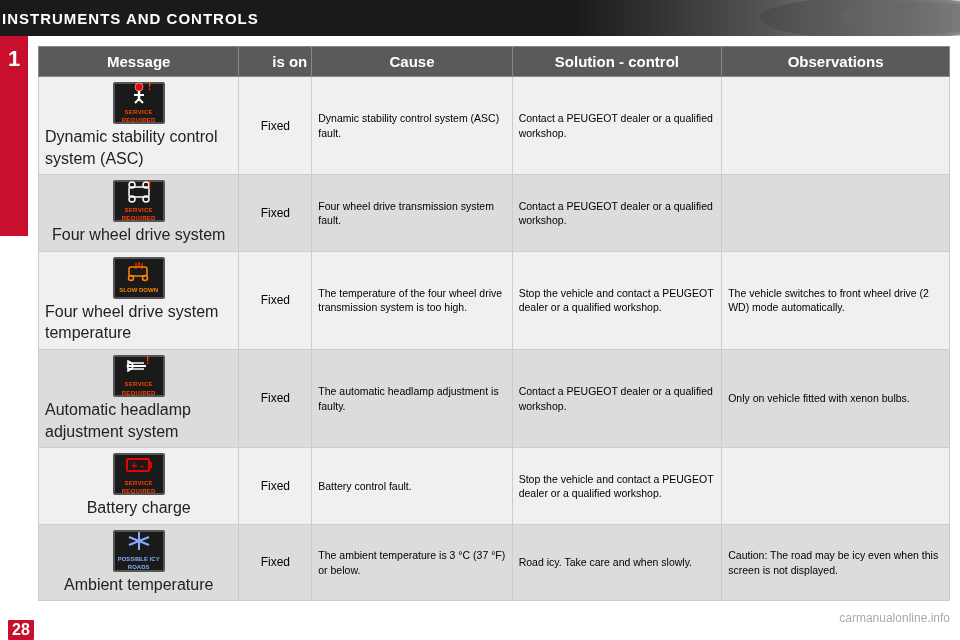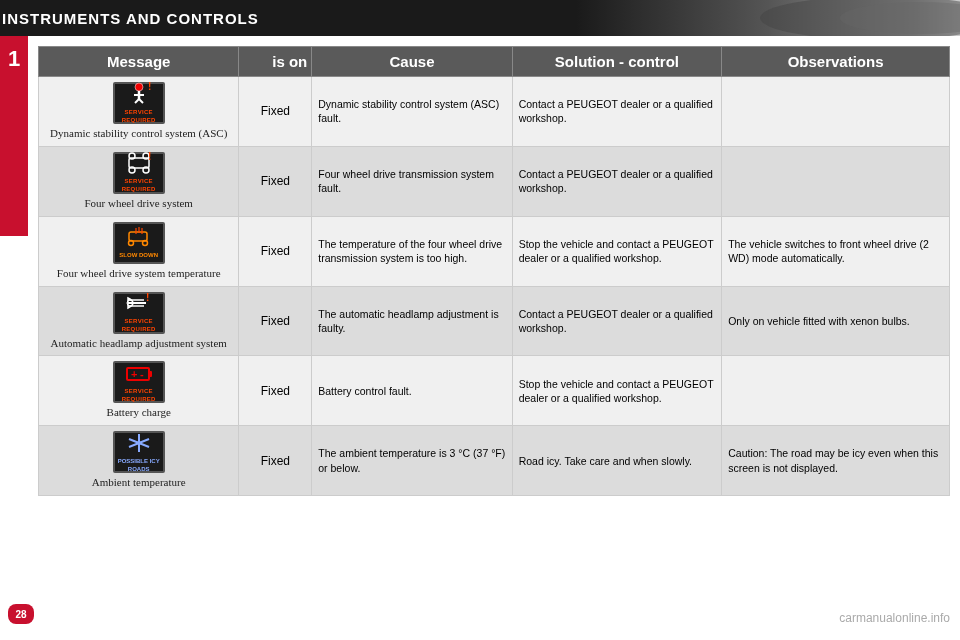--- a/index.html
+++ b/index.html
@@ -133,45 +133,44 @@
     }
     .icy-label {
       font-size: 6px;
       color: #88aaff;
       font-weight: bold;
       text-align: center;
     }
 
     .msg-text {
       text-align: left;
-      font-size: 11px;
+      font-size: 16px;
       color: #222;
-      font-family: Liberation Serif, serif;
     }
 
     .is-on-text {
       text-align: center;
       font-size: 12px;
     }
 
     
     .footer-number {
       position: absolute;
-      bottom: 16px;
+      bottom: 0;
       left: 8px;
       background: #c8102e;
       color: white;
-      font-size: 10px;
+      font-size: 16px;
       font-weight: bold;
       width: 26px;
       height: 20px;
       display: flex;
       align-items: center;
       justify-content: center;
-      border-radius: 8px;
+      border-radius: 1px;
     }
     .watermark {
       position: absolute;
       bottom: 15px;
       right: 10px;
       color: #aaa;
       font-size: 12px;
     }
   </style>
 </head>

